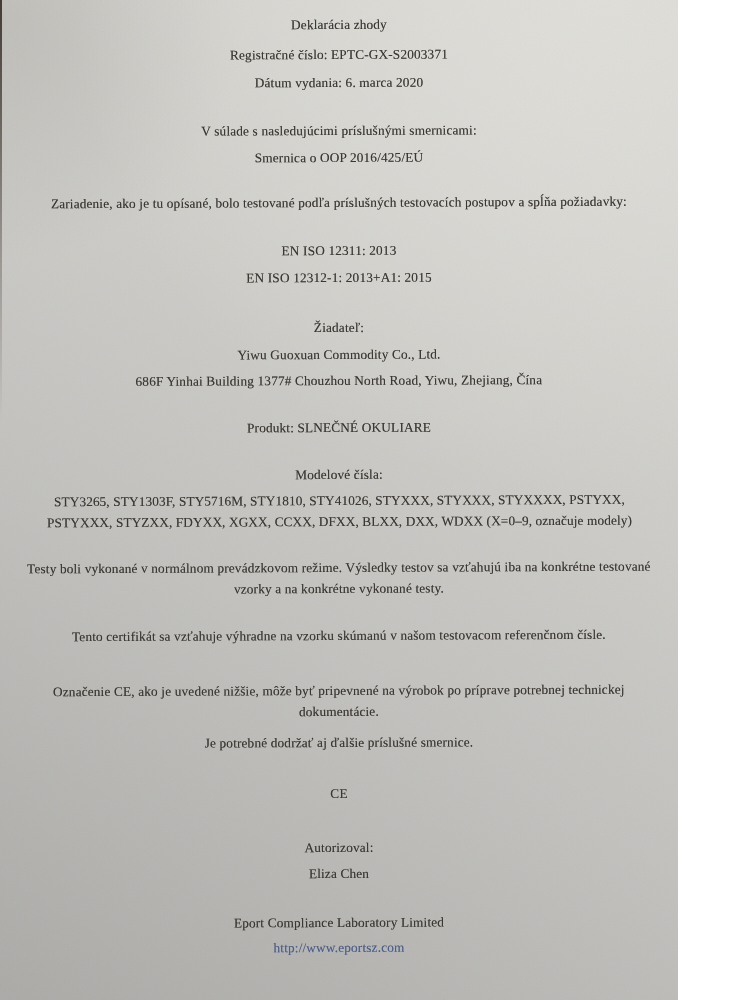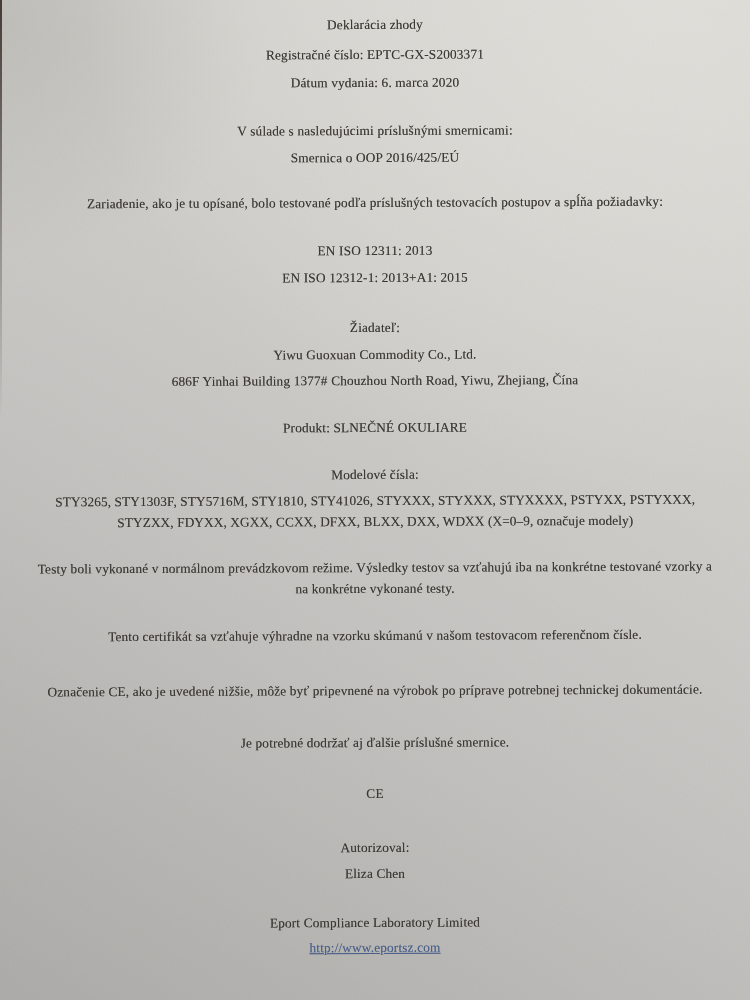--- a/index.html
+++ b/index.html
@@ -5,21 +5,21 @@
   html, body {
     margin: 0;
     padding: 0;
     width: 750px;
     height: 1000px;
     overflow: hidden;
     font-family: "Liberation Serif", "DejaVu Serif", serif;
   }
   .photo {
     position: relative;
-    width: 750px;
+    width: 678px;
     height: 1000px;
     background:
       radial-gradient(140% 90% at 88% 0%, rgba(224,223,218,0.9) 0%, rgba(224,223,218,0) 55%),
       radial-gradient(60% 40% at 0% 2%, rgba(140,138,132,0.25) 0%, rgba(140,138,132,0) 60%),
       linear-gradient(211deg, #d9d8d3 0%, #cdccc8 38%, #c2c1be 62%, #abaaa7 100%);
   }
   
   .edge-strip {
     position: absolute;
     left: 0; top: 0;
@@ -49,21 +49,20 @@
     left: 4%;
     width: 92%;
   }
   .models-block {
     left: 4.5%;
     width: 91%;
     letter-spacing: 0.1px;
   }
   a.doc-link {
     color: #4a5f8a;
-    text-decoration: underline;
     text-shadow: 0 0 0.6px rgba(74,95,138,0.5);
     cursor: pointer;
   }
 </style>
 </head>
 <body>
 
 <div class="photo">
 
   <svg class="grain" xmlns="http://www.w3.org/2000/svg">

